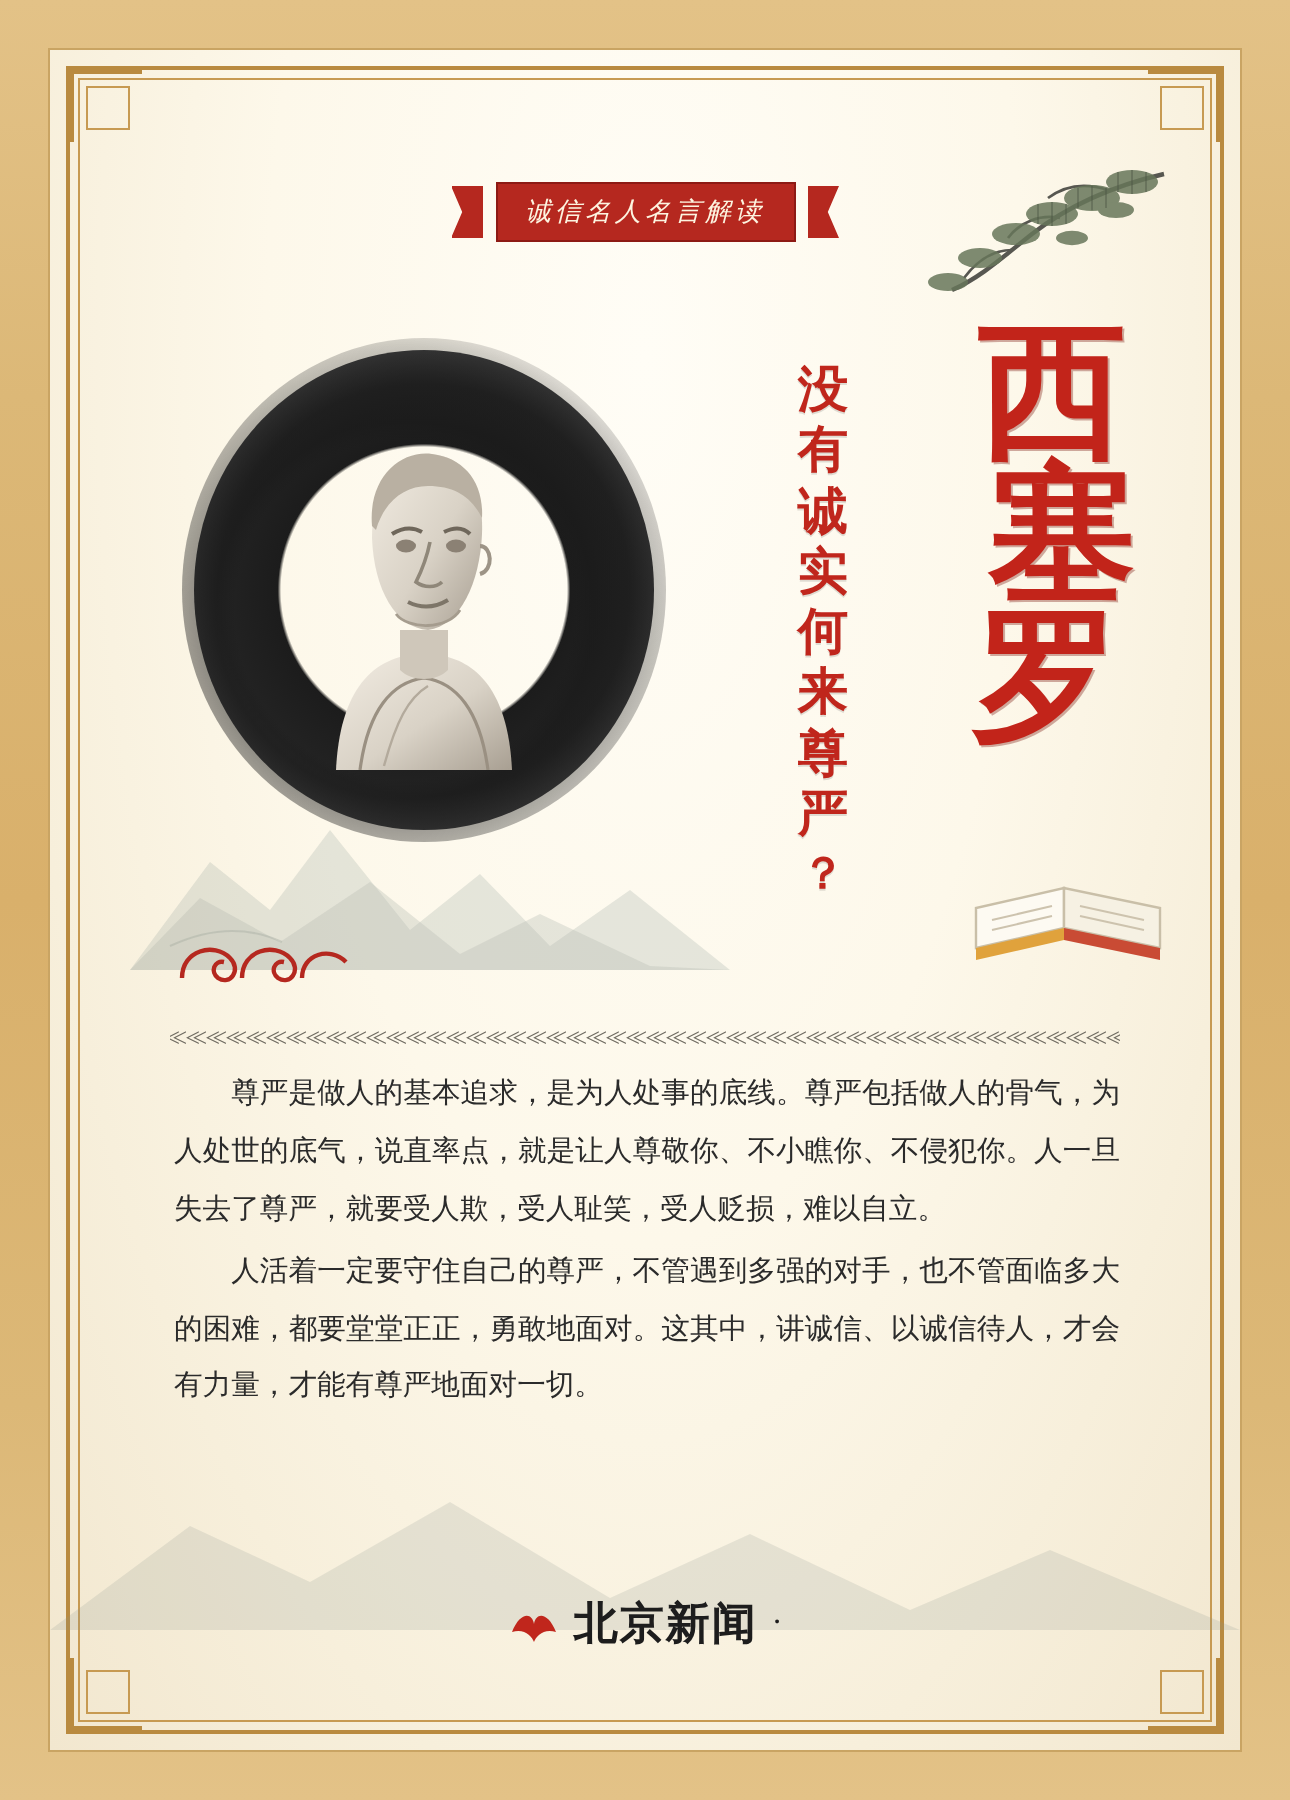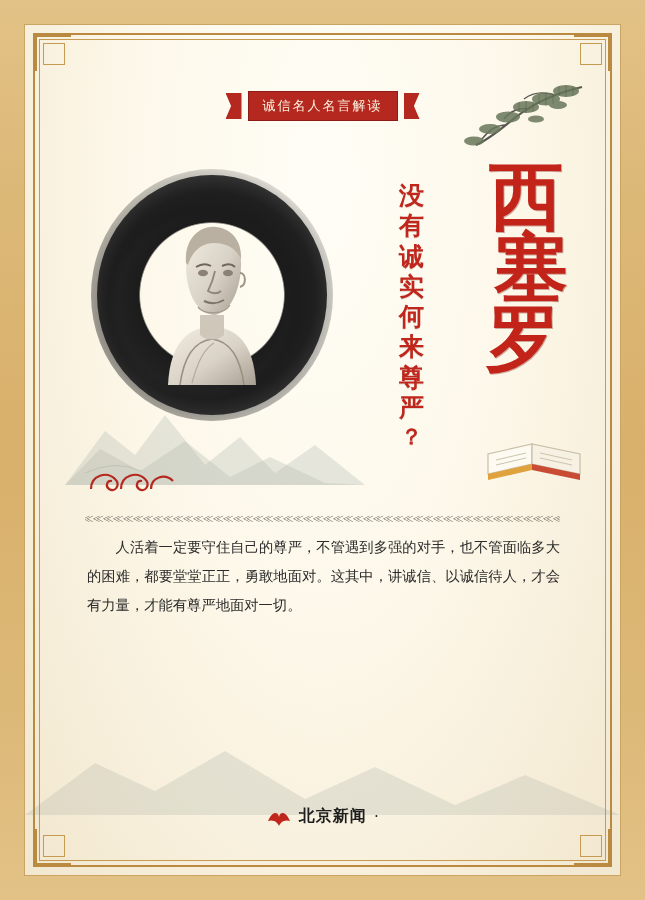--- a/index.html
+++ b/index.html
@@ -43,21 +43,21 @@
     border:1px solid #c79a52;
   }
   .c-tl{left:10px;top:10px;border-right:none;border-bottom:none;}
   .c-tr{right:10px;top:10px;border-left:none;border-bottom:none;}
   .c-bl{left:10px;bottom:10px;border-right:none;border-top:none;}
   .c-br{right:10px;bottom:10px;border-left:none;border-top:none;}
 
   
   .ribbon{
     position:absolute;left:50%;top:66px;transform:translateX(-50%);
-    display:flex;align-items:center;gap:6px;
+    display:flex;align-items:center;gap:6px;font-style:italic;
   }
   .ribbon .cap{
     width:16px;height:26px;background:#b5281f;
     clip-path:polygon(0 0,100% 0,100% 100%,0 100%,35% 50%);
   }
   .ribbon .cap.right{clip-path:polygon(0 0,100% 0,65% 50%,100% 100%,0 100%);}
   .ribbon .band{
     background:#b5281f;color:#fdf4e0;
     font-size:13px;letter-spacing:2px;
     padding:5px 14px;white-space:nowrap;
@@ -140,21 +140,21 @@
   }
   .body-text p{margin:0 0 2px 0;text-indent:2em;}
 
   
   .footer{
     position:absolute;left:0;right:0;bottom:48px;
     display:flex;justify-content:center;align-items:center;gap:7px;
   }
   .footer .knot{width:26px;height:20px;}
   .footer .t1{
-    font-size:16px;font-weight:bold;color:#1d1d1d;letter-spacing:1px;
+    font-size:22px;font-weight:bold;color:#1d1d1d;letter-spacing:1px;
     font-family:Liberation Sans, sans-serif;
   }
   .footer .dot{font-size:16px;color:#1d1d1d;}
   .footer .t2{
     font-size:23px;font-weight:bold;
     font-family:"DejaVu Serif",serif;
     background:linear-gradient(90deg,#e8a020 0%,#3aa34a 50%,#1f7fc4 100%);
     -webkit-background-clip:text;background-clip:text;color:transparent;
   }
   
@@ -273,20 +273,21 @@
       <path d="M4 44 L48 34 L48 14 L4 24 Z" fill="#fdfaf2" stroke="#c9bfa8" stroke-width="1.2"></path>
       <path d="M96 44 L48 34 L48 14 L96 24 Z" fill="#f6f1e3" stroke="#c9bfa8" stroke-width="1.2"></path>
       <path d="M48 34 L96 44 L96 50 L48 40 Z" fill="#c94b34"></path>
       <path d="M48 34 L4 44 L4 50 L48 40 Z" fill="#e0a23c"></path>
       <path d="M12 30 L42 23 M12 35 L42 28 M56 23 L88 30 M56 28 L88 35" stroke="#cdc3ae" stroke-width="1"></path>
     </svg>
 
     <div class="divider">≪≪≪≪≪≪≪≪≪≪≪≪≪≪≪≪≪≪≪≪≪≪≪≪≪≪≪≪≪≪≪≪≪≪≪≪≪≪≪≪≪≪≪≪≪≪≪≪≪≪≪≪</div>
 
     <div class="body-text">
+      <p>尊严是做人的基本追求，是为人处事的底线。尊严包括做人的骨气，为人处世的底气，说直率点，就是让人尊敬你、不小瞧你、不侵犯你。人一旦失去了尊严，就要受人欺，受人耻笑，受人贬损，难以自立。</p>
       <p>人活着一定要守住自己的尊严，不管遇到多强的对手，也不管面临多大的困难，都要堂堂正正，勇敢地面对。这其中，讲诚信、以诚信待人，才会有力量，才能有尊严地面对一切。</p>
     </div>
 
     <svg class="foot-mist" viewBox="0 0 595 110" preserveAspectRatio="none">
       <path d="M0 110 L70 58 L130 86 L200 46 L280 94 L350 62 L430 100 L500 70 L595 110 Z" fill="#8a958f"></path>
     </svg>
 
     <div class="footer">
       <svg class="knot" viewBox="0 0 26 20">
         <path d="M2 14 C6 4 12 4 13 10 C14 4 20 4 24 14 C18 12 14 16 13 19 C12 16 8 12 2 14 Z" fill="#c0261c"></path>

